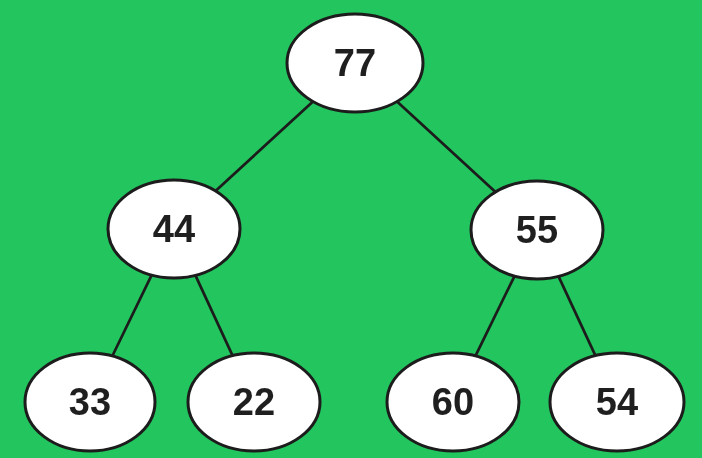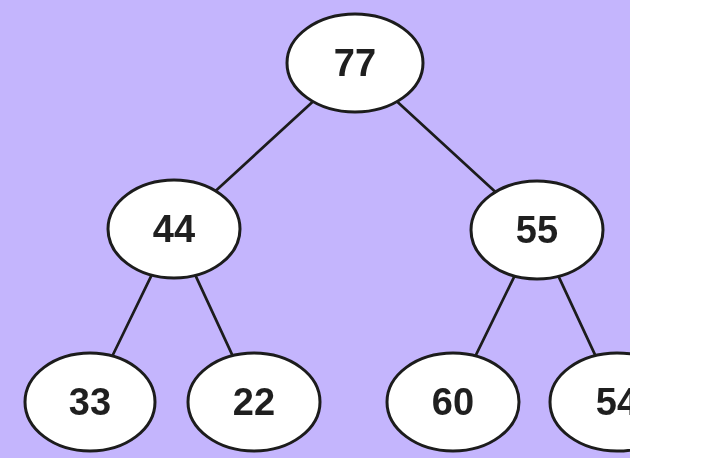--- a/index.html
+++ b/index.html
@@ -2,23 +2,23 @@
 <html><head>
 <meta charset="utf-8">
 <style>
   html, body {
     margin: 0;
     padding: 0;
     background: #ffffff;
   }
   .stage {
     position: relative;
-    width: 630px;
+    width: 702px;
     height: 458px;
-    background: #c4b5fd;
+    background: #22c55e;
     overflow: hidden;
   }
   svg {
     display: block;
   }
   .node-label {
     font-family: "Liberation Sans", sans-serif;
     font-size: 38px;
     font-weight: 700;
     fill: #1f1f1f;

